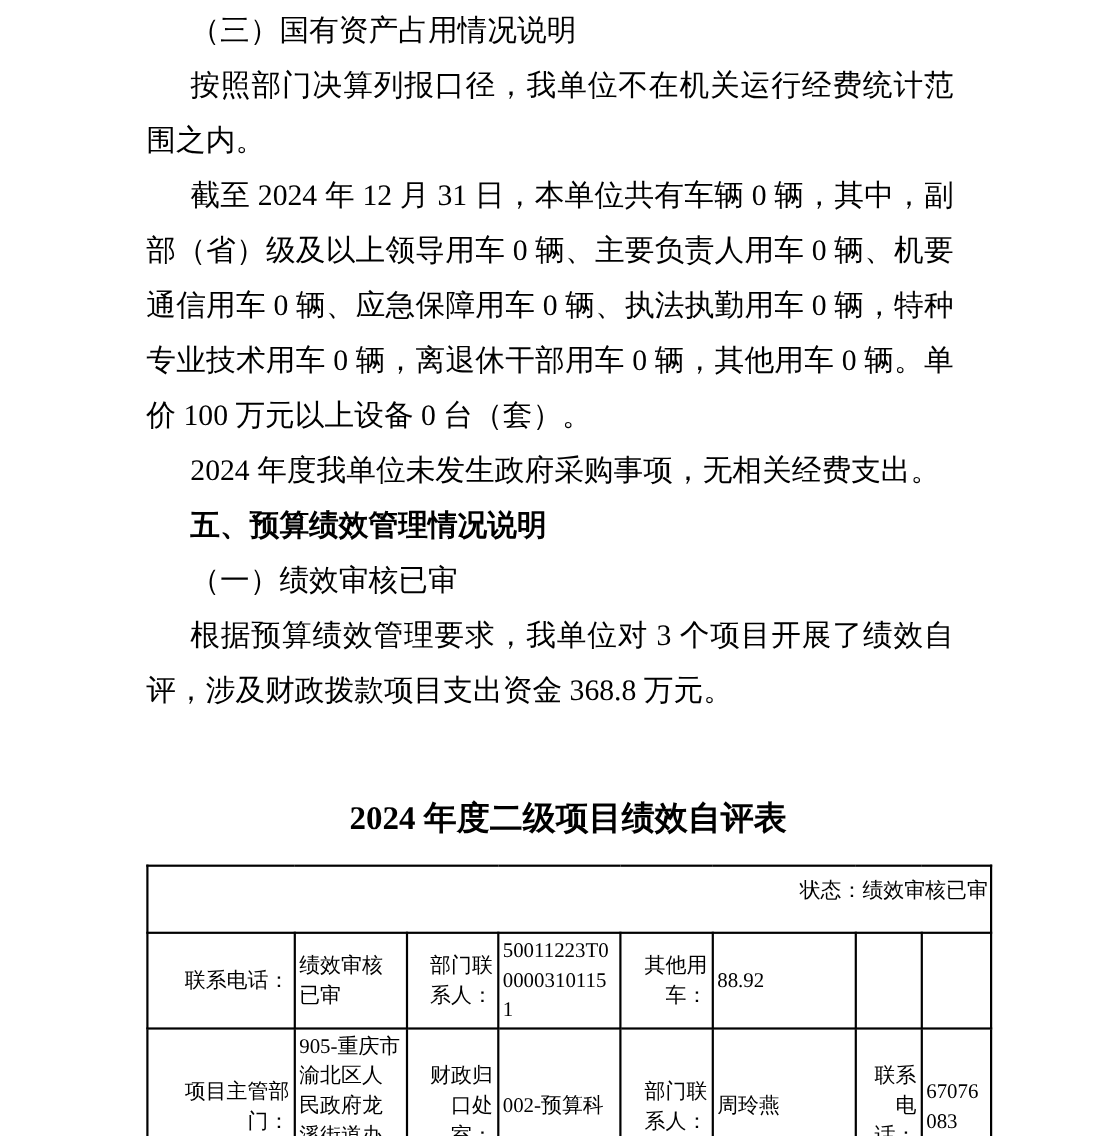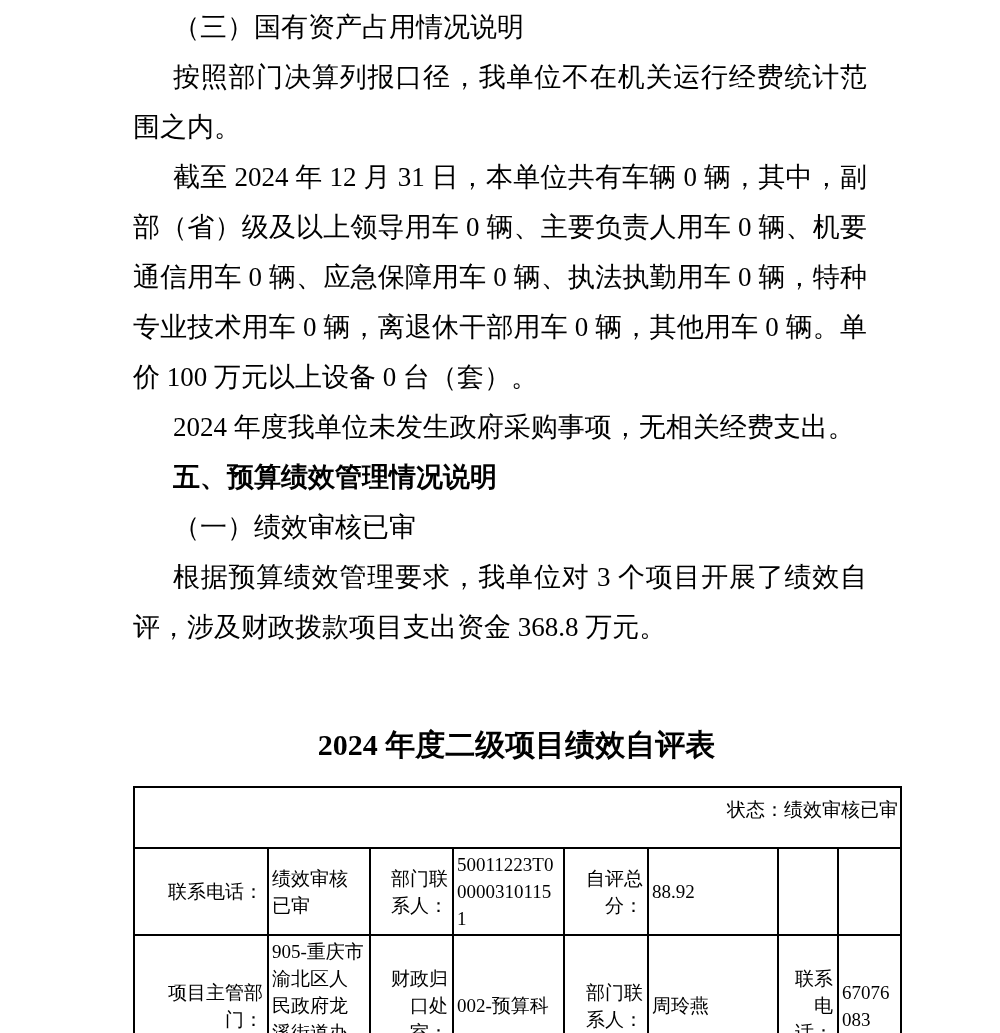--- a/index.html
+++ b/index.html
@@ -102,21 +102,21 @@
     </colgroup>
     <tbody>
       <tr>
         <td class="status" colspan="8">状态：绩效审核已审</td>
       </tr>
       <tr class="row-info">
         <td class="label">联系电话：</td>
         <td class="value">绩效审核已审</td>
         <td class="label">部门联系人：</td>
         <td class="value">50011223T000003101151</td>
-        <td class="label">自评总分：</td>
+        <td class="label">其他用车：</td>
         <td class="value">88.92</td>
         <td class="label"></td>
         <td class="value"></td>
       </tr>
       <tr class="row-dept">
         <td class="label">项目主管部门：</td>
         <td class="value">905-重庆市渝北区人民政府龙溪街道办事处</td>
         <td class="label">财政归口处室：</td>
         <td class="value">002-预算科</td>
         <td class="label">部门联系人：</td>

